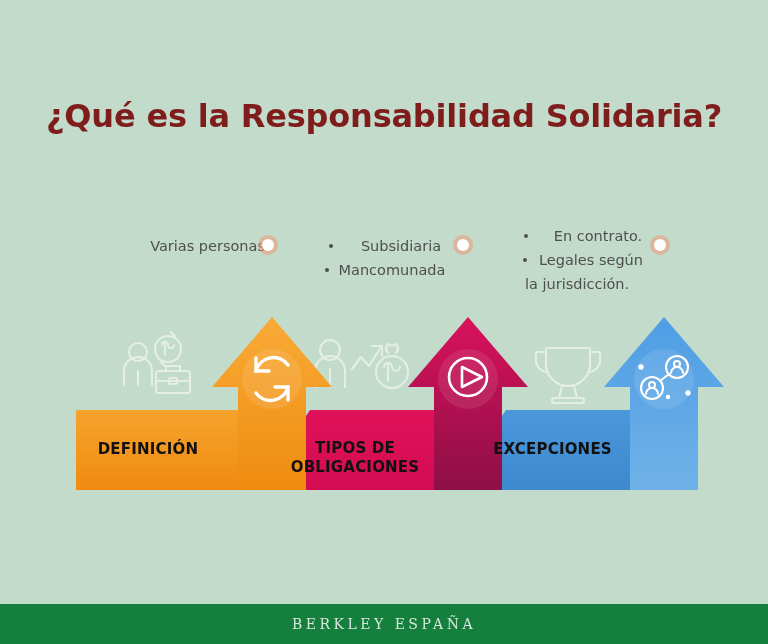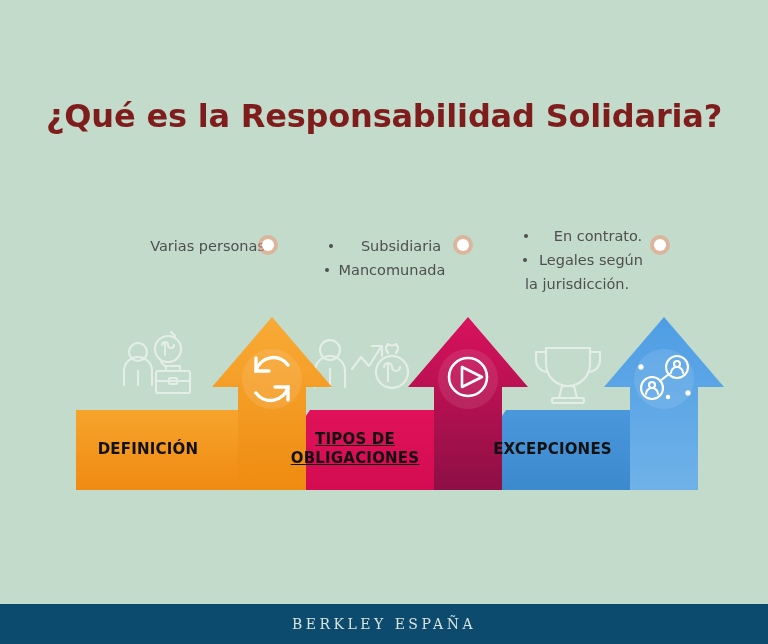--- a/index.html
+++ b/index.html
@@ -112,31 +112,31 @@
     position: absolute;
     text-align: center;
     font-family: "DejaVu Sans", sans-serif;
     font-size: 15px;
     font-weight: bold;
     color: #111111;
     line-height: 19px;
     letter-spacing: 0.2px;
   }
   #stage-label-1 { left: 68px;  top: 440px; width: 160px; }
-  #stage-label-2 { left: 275px; top: 430px; width: 160px; text-decoration: underline; }
+  #stage-label-2 { left: 275px; top: 439px; width: 160px; }
   #stage-label-3 { left: 470px; top: 440px; width: 165px; }
 
   
   .footer {
     position: absolute;
     left: 0;
     bottom: 0;
     width: 768px;
     height: 40px;
-    background: #0c4a6e;
+    background: #15803d;
     display: flex;
     align-items: center;
     justify-content: center;
   }
   .footer-text {
     font-family: "DejaVu Serif", serif;
     font-size: 14px;
     letter-spacing: 3.5px;
     color: #d9e6dd;
   }

